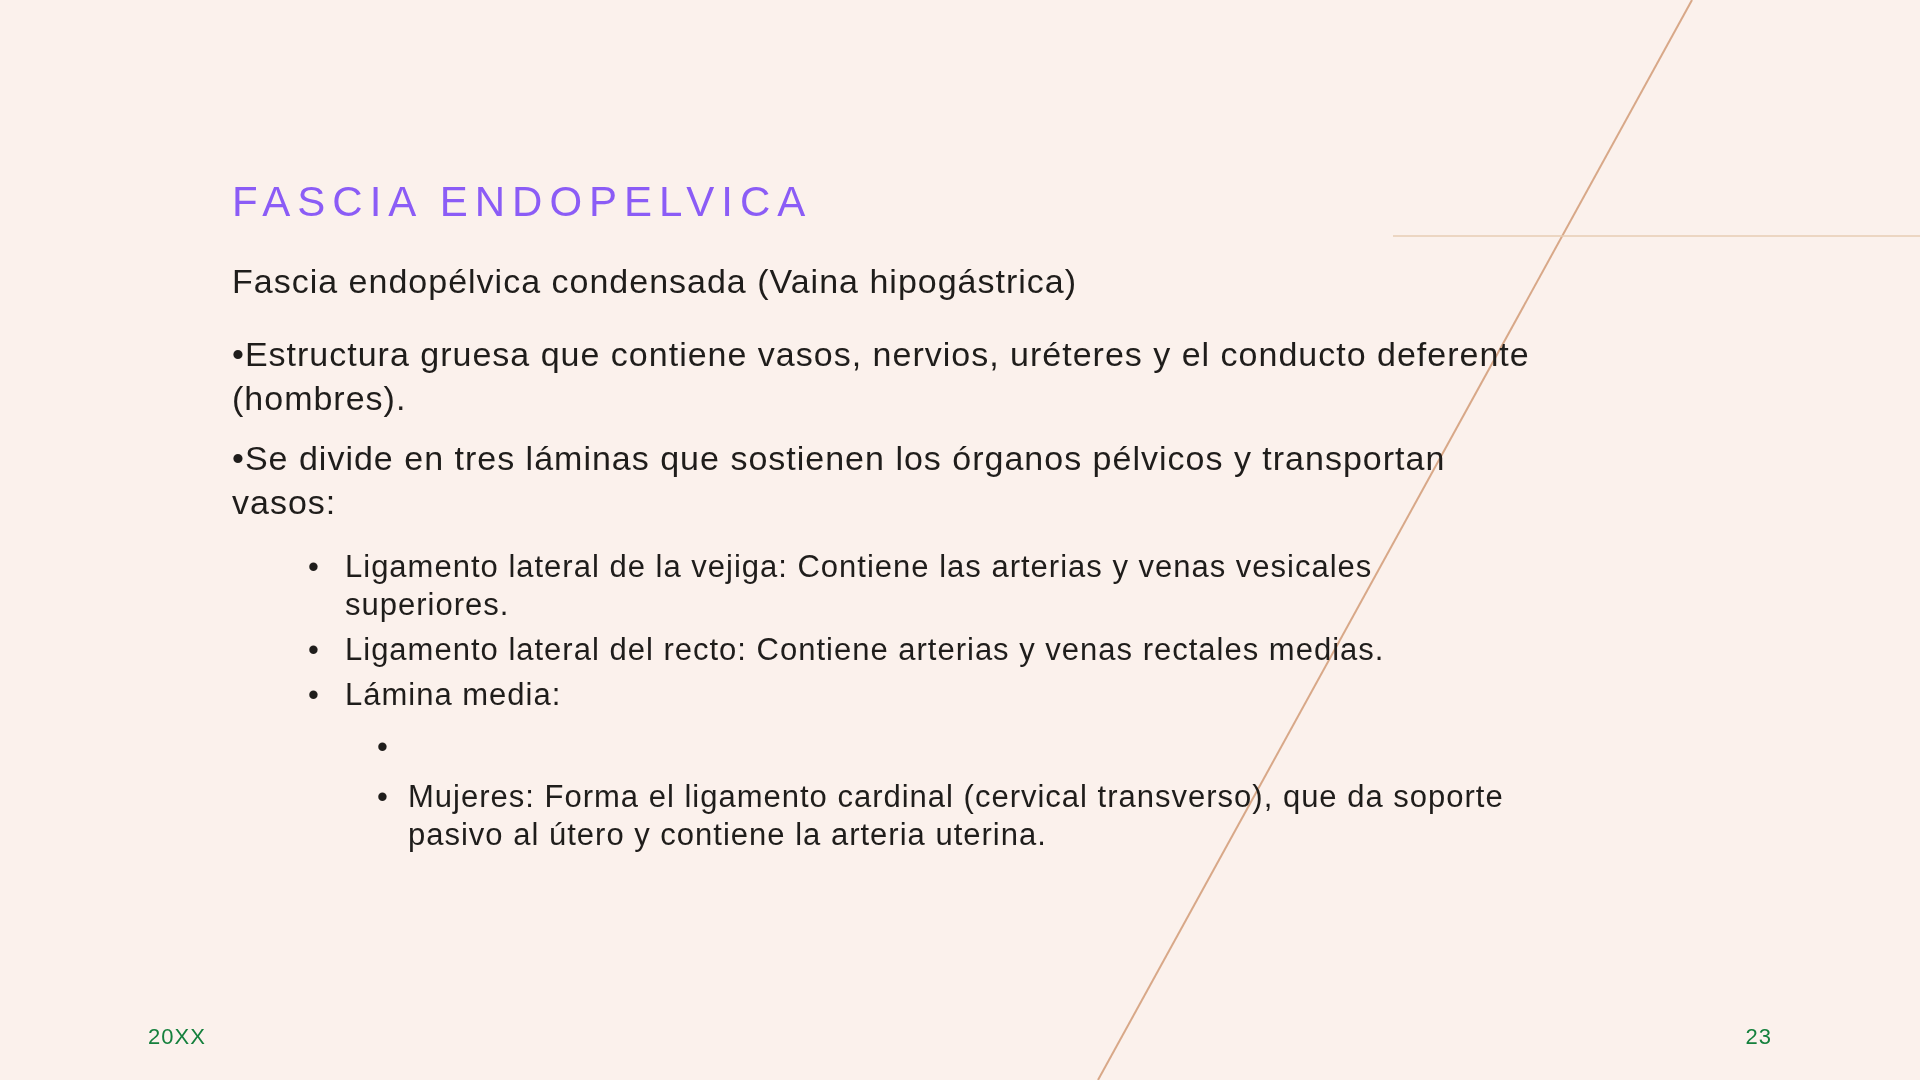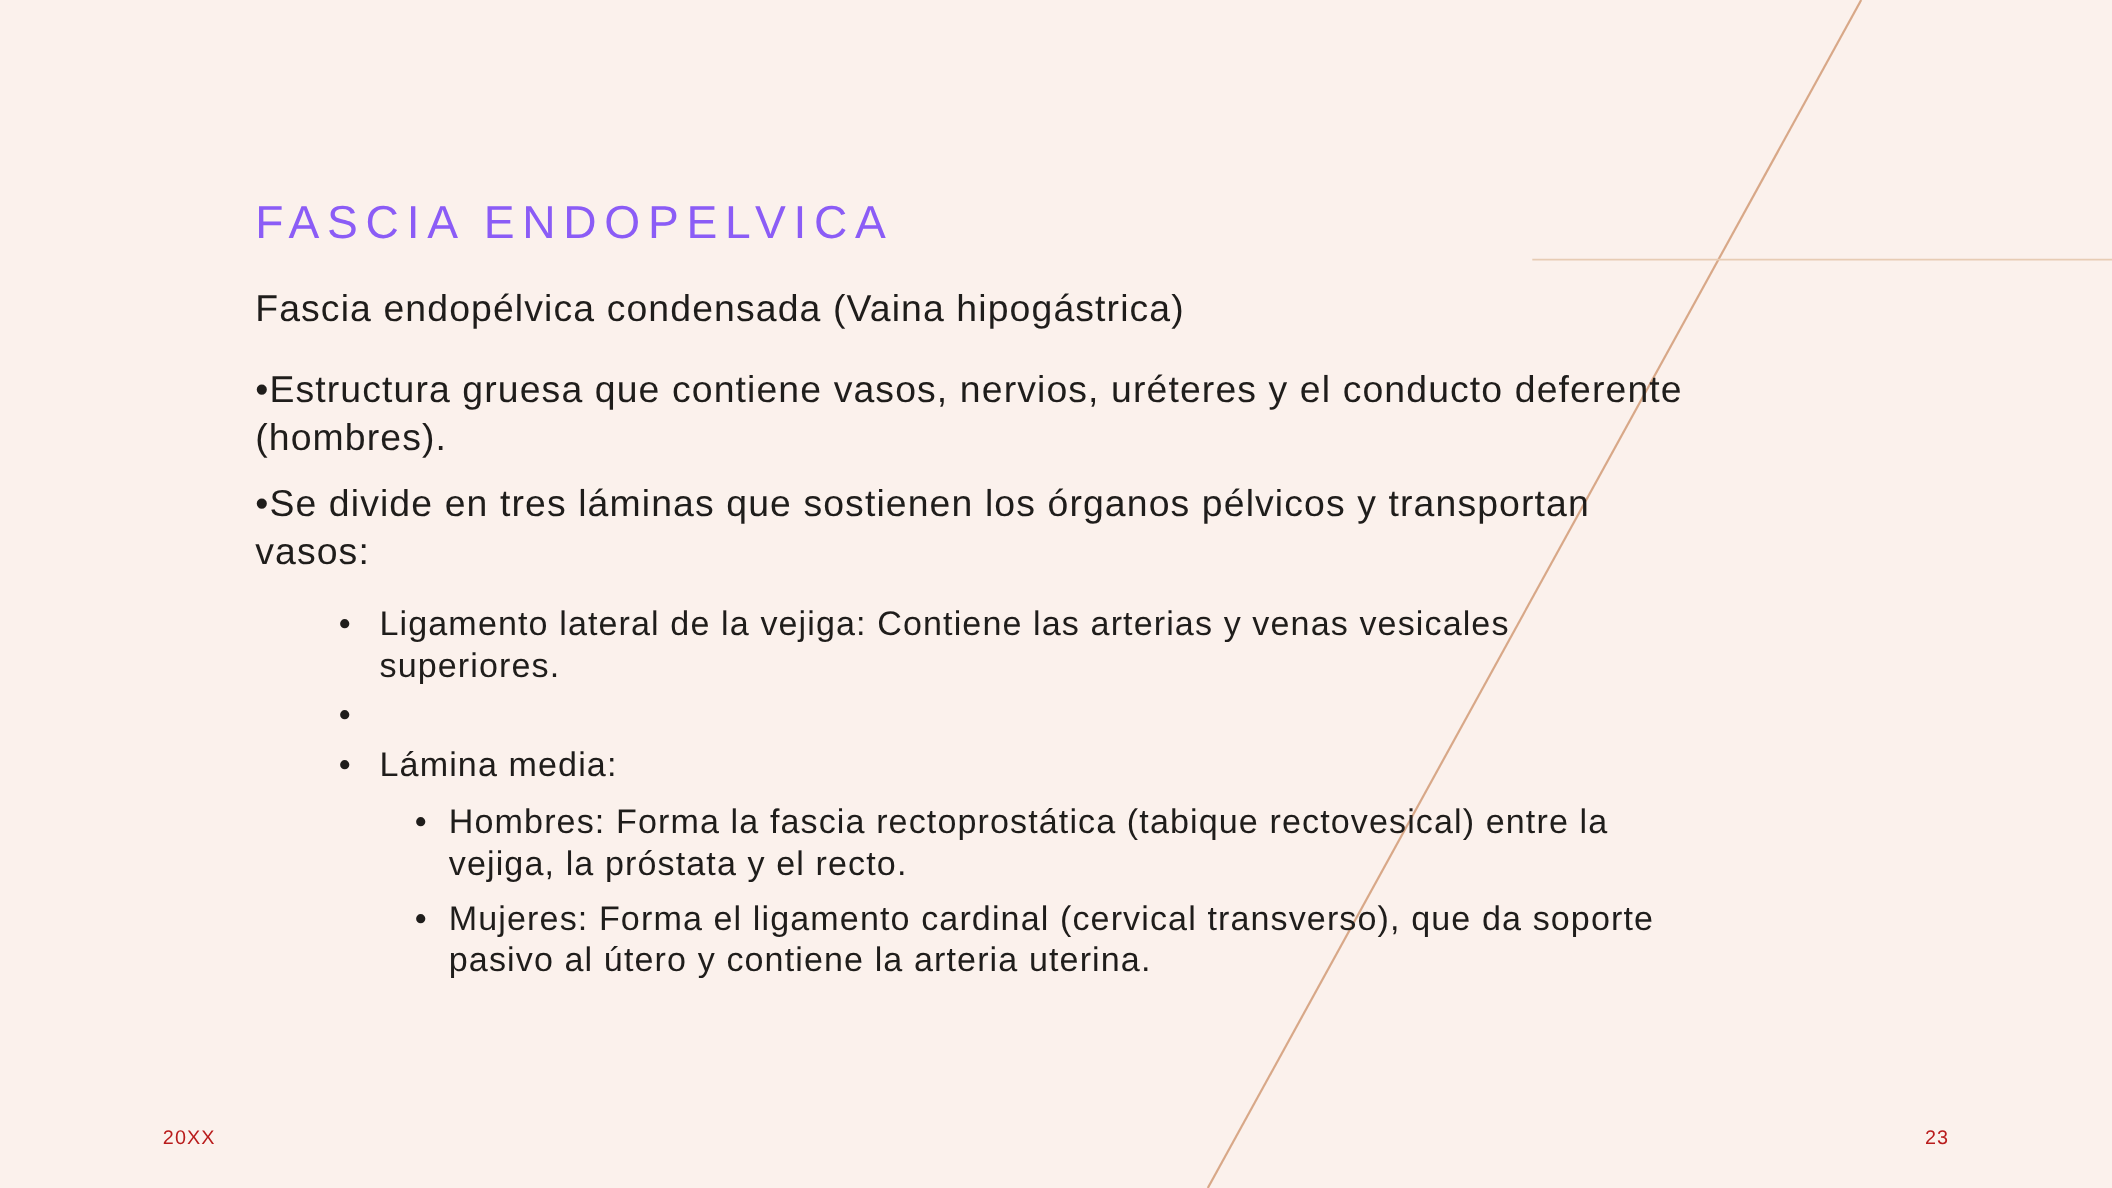--- a/index.html
+++ b/index.html
@@ -67,23 +67,23 @@
   .lvl2.before-lvl3 { margin-bottom: 14px; }
   .lvl3 { padding-left: 145px; margin-bottom: 12px; }
   .lvl3 .bullet-glyph { width: 31px; }
   .footer {
     position: absolute;
     left: 0;
     right: 0;
     top: 1024px;
     height: 30px;
     z-index: 1;
-    font-size: 18px;
+    font-size: 22px;
     letter-spacing: 1px;
-    color: #b91c1c;
+    color: #15803d;
     text-decoration: underline;
   }
   .footer-date {
     position: absolute;
     left: 148px;
     top: 0;
   }
   .footer-center {
     position: absolute;
     left: 0;
@@ -120,31 +120,30 @@
 vasos:</div>
 
     <div class="bullet-row lvl2">
       <span class="bullet-glyph">•</span>
       <span class="bullet-text">Ligamento lateral de la vejiga: Contiene las arterias y venas vesicales
 superiores.</span>
     </div>
 
     <div class="bullet-row lvl2">
       <span class="bullet-glyph">•</span>
+      <span class="bullet-text">Ligamento lateral del recto: Contiene arterias y venas rectales medias.</span>
     </div>
 
     <div class="bullet-row lvl2 before-lvl3">
       <span class="bullet-glyph">•</span>
       <span class="bullet-text">Lámina media:</span>
     </div>
 
     <div class="bullet-row lvl3">
       <span class="bullet-glyph">•</span>
-      <span class="bullet-text">Hombres: Forma la fascia rectoprostática (tabique rectovesical) entre la
-vejiga, la próstata y el recto.</span>
     </div>
 
     <div class="bullet-row lvl3">
       <span class="bullet-glyph">•</span>
       <span class="bullet-text">Mujeres: Forma el ligamento cardinal (cervical transverso), que da soporte
 pasivo al útero y contiene la arteria uterina.</span>
     </div>
 
   </div>
 

